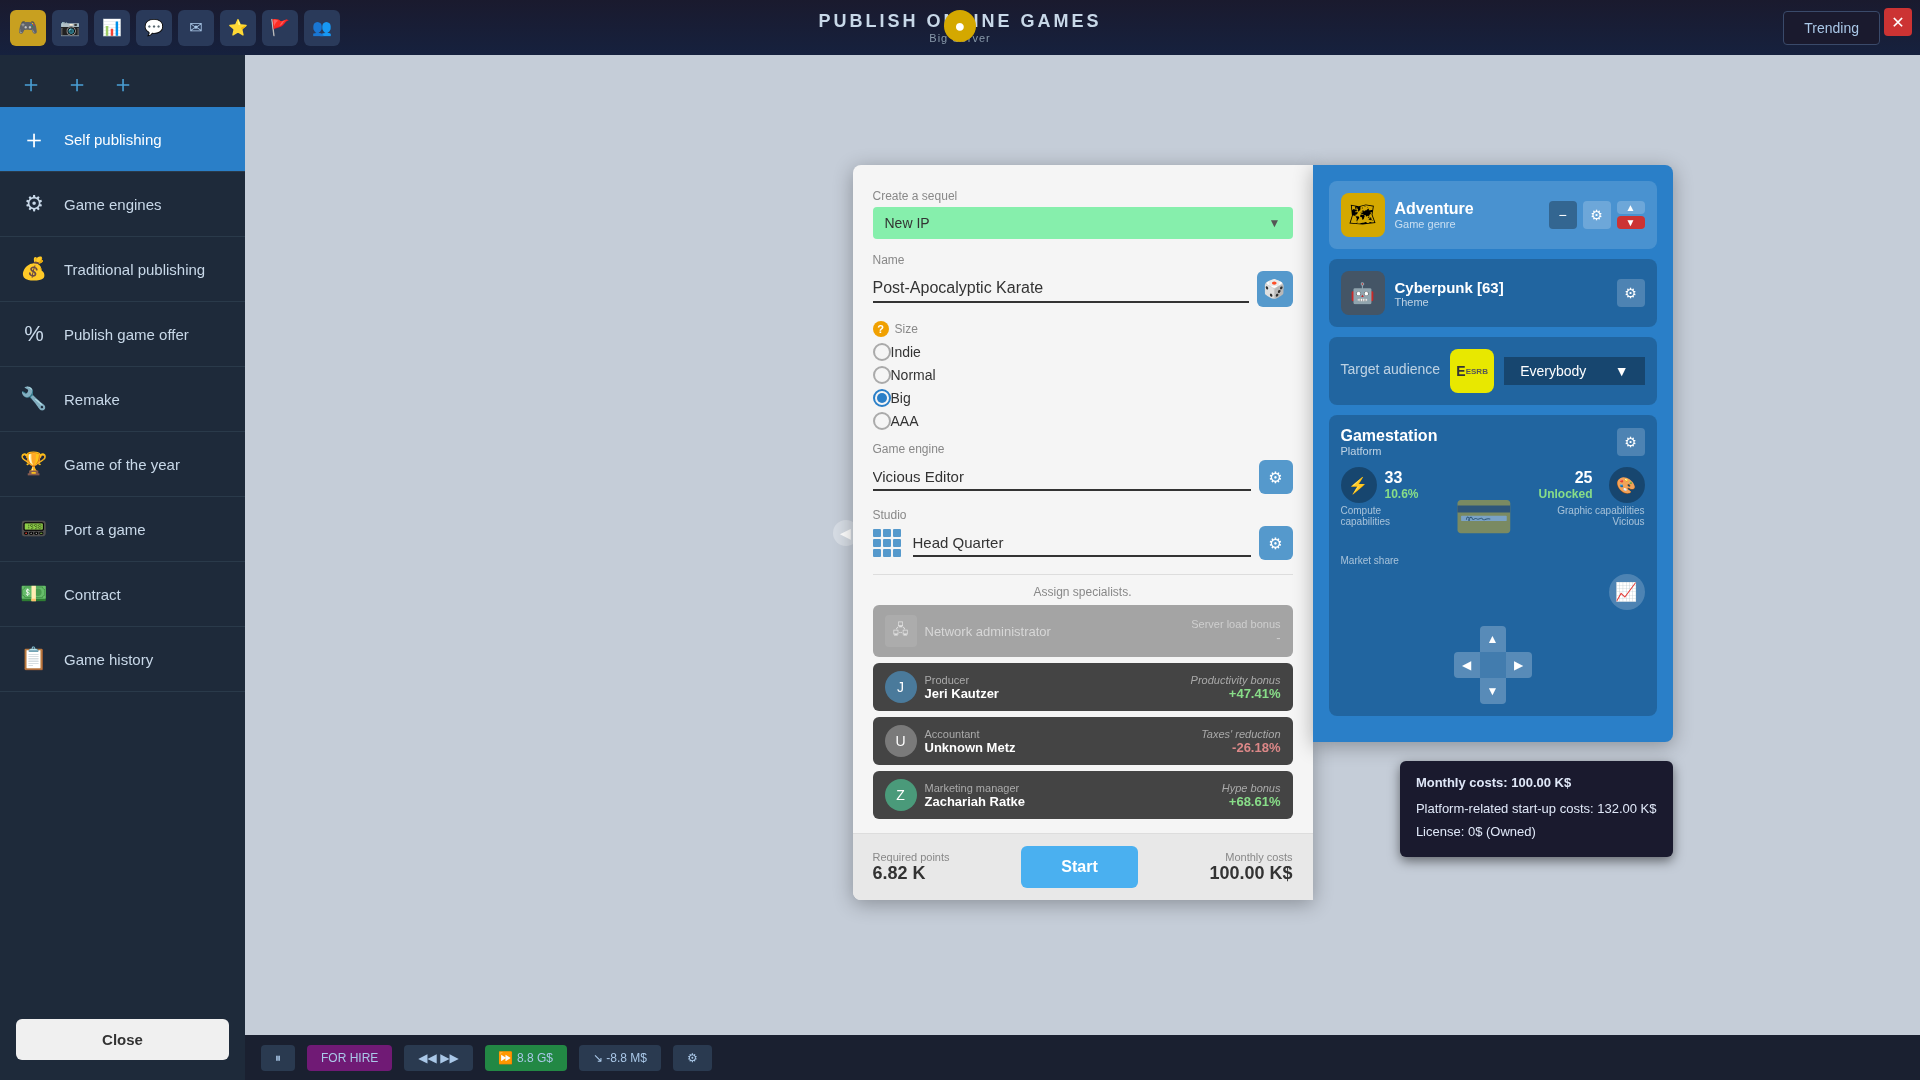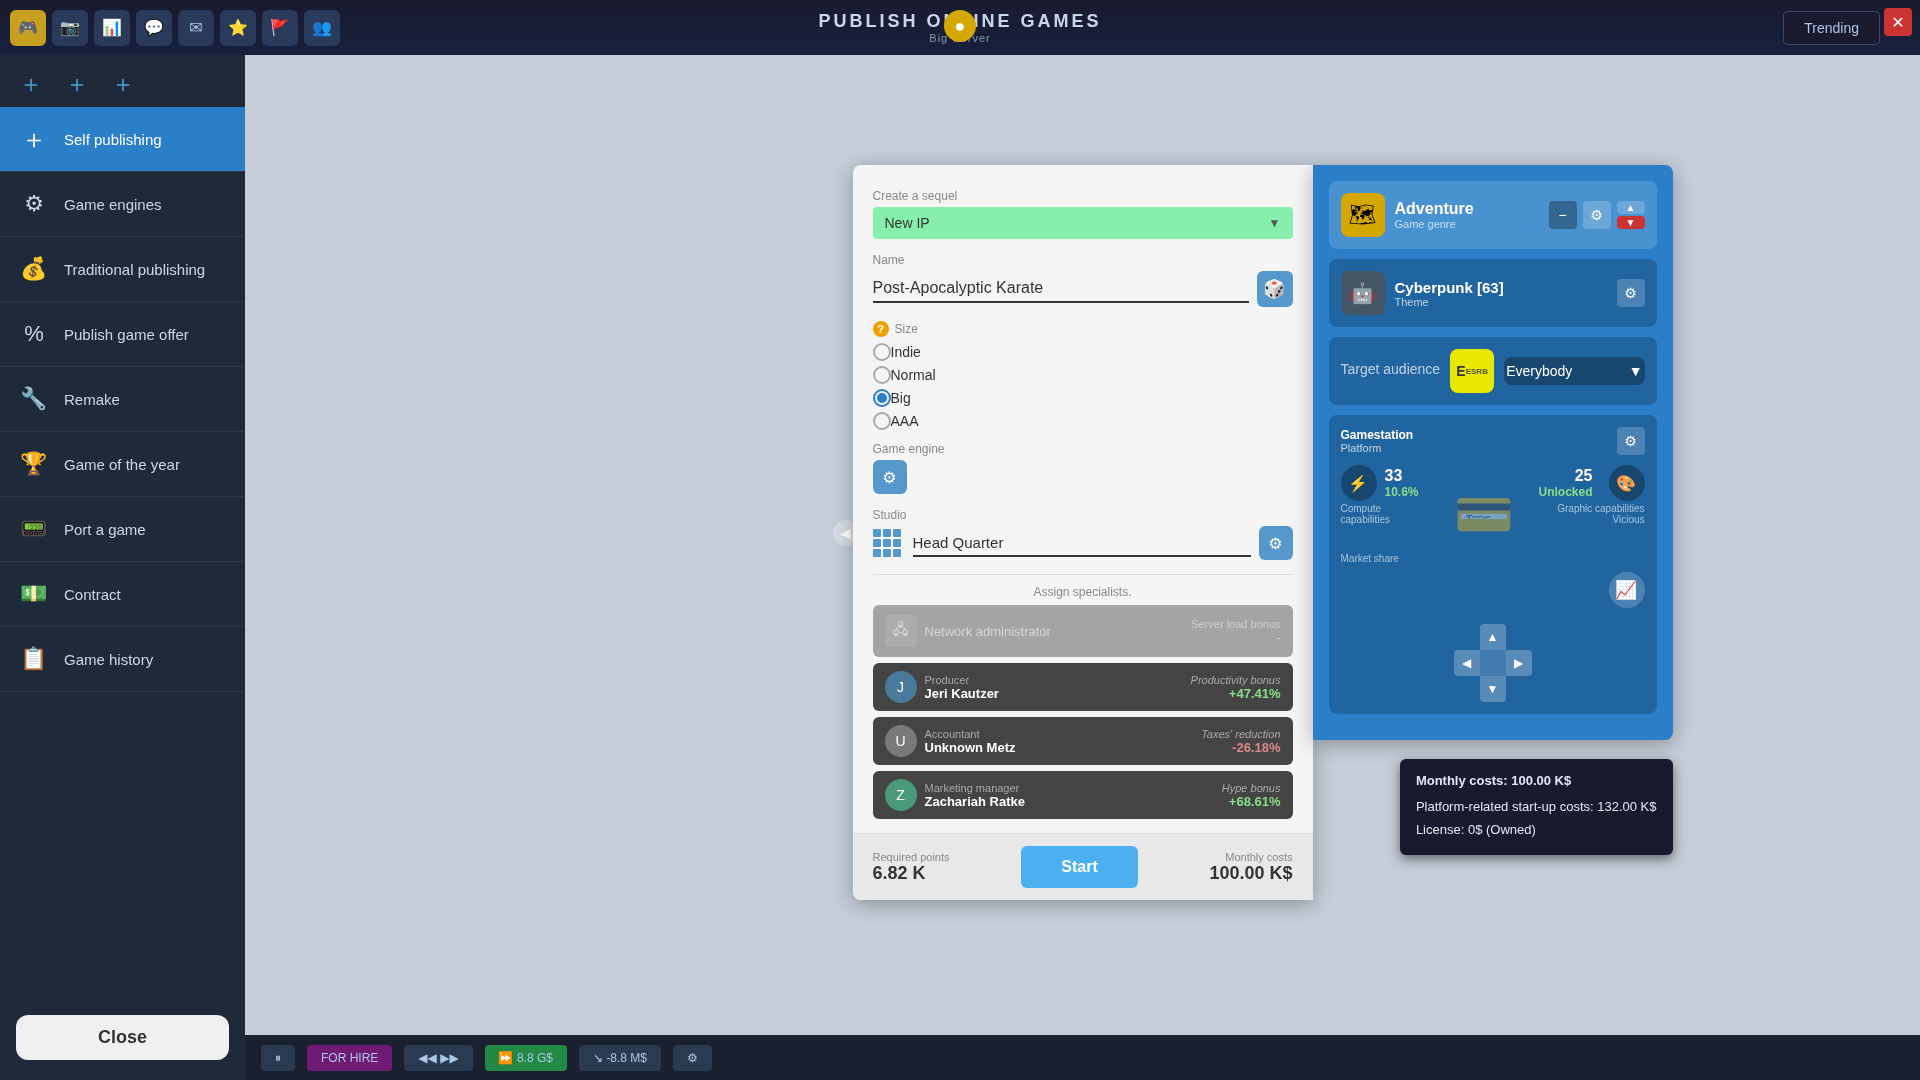--- a/index.html
+++ b/index.html
@@ -131,24 +131,24 @@
     .sidebar-icon {
       width: 36px; height: 36px;
       display: flex; align-items: center; justify-content: center;
       font-size: 22px;
       flex-shrink: 0;
     }
     .sidebar-close-btn {
       margin: auto 16px 20px;
       background: #f0f0f0;
       border: none;
-      border-radius: 12px;
+      border-radius: 6px;
       padding: 12px 0;
       width: calc(100% - 32px);
-      font-size: 18px;
+      font-size: 15px;
       cursor: pointer;
       color: #333;
       font-weight: bold;
     }
 
     
     .dialog-container {
       position: absolute;
       top: 55px; left: 245px; right: 0; bottom: 0;
       display: flex;
@@ -468,43 +468,43 @@
       border-radius: 8px;
       display: flex; align-items: center; justify-content: center;
       font-size: 11px;
       font-weight: bold;
       color: #333;
       flex-shrink: 0;
     }
     .audience-dropdown {
       flex: 1;
       background: rgba(0,0,0,0.3);
-      border-radius: 8px;
-      padding: 6px 2px;
+      border-radius: 0;
+      padding: 6px 16px;
       color: #fff;
       font-size: 14px;
       display: flex;
       align-items: center;
       justify-content: space-between;
       cursor: pointer;
     }
 
     .platform-card {
       background: rgba(0,0,0,0.2);
       border-radius: 8px;
       padding: 12px;
       margin-bottom: 10px;
     }
     .platform-header {
       display: flex;
       align-items: center;
       justify-content: space-between;
       margin-bottom: 10px;
     }
-    .platform-name { color: #fff; font-size: 12px; font-weight: bold; }
+    .platform-name { color: #fff; font-size: 16px; font-weight: bold; }
     .platform-sublabel { color: rgba(255,255,255,0.7); font-size: 11px; }
     .platform-stats {
       display: flex;
       gap: 10px;
     }
     .stat-item {
       display: flex;
       align-items: center;
       gap: 8px;
     }
@@ -723,20 +723,21 @@
         </div>
         <div class="radio-row">
           <div class="radio-circle"></div>
           <span class="radio-label">AAA</span>
         </div>
       </div>
 
       <div class="form-row">
         <div class="form-label">Game engine</div>
         <div class="engine-row">
+          <input class="engine-input" type="text" value="Vicious Editor" style="">
           <div class="gear-btn">⚙</div>
         </div>
       </div>
 
       <div class="form-row">
         <div class="form-label">Studio</div>
         <div class="studio-row">
           <div class="studio-icon-grid">
             <div class="studio-dot"></div>
               <div class="studio-dot"></div>

